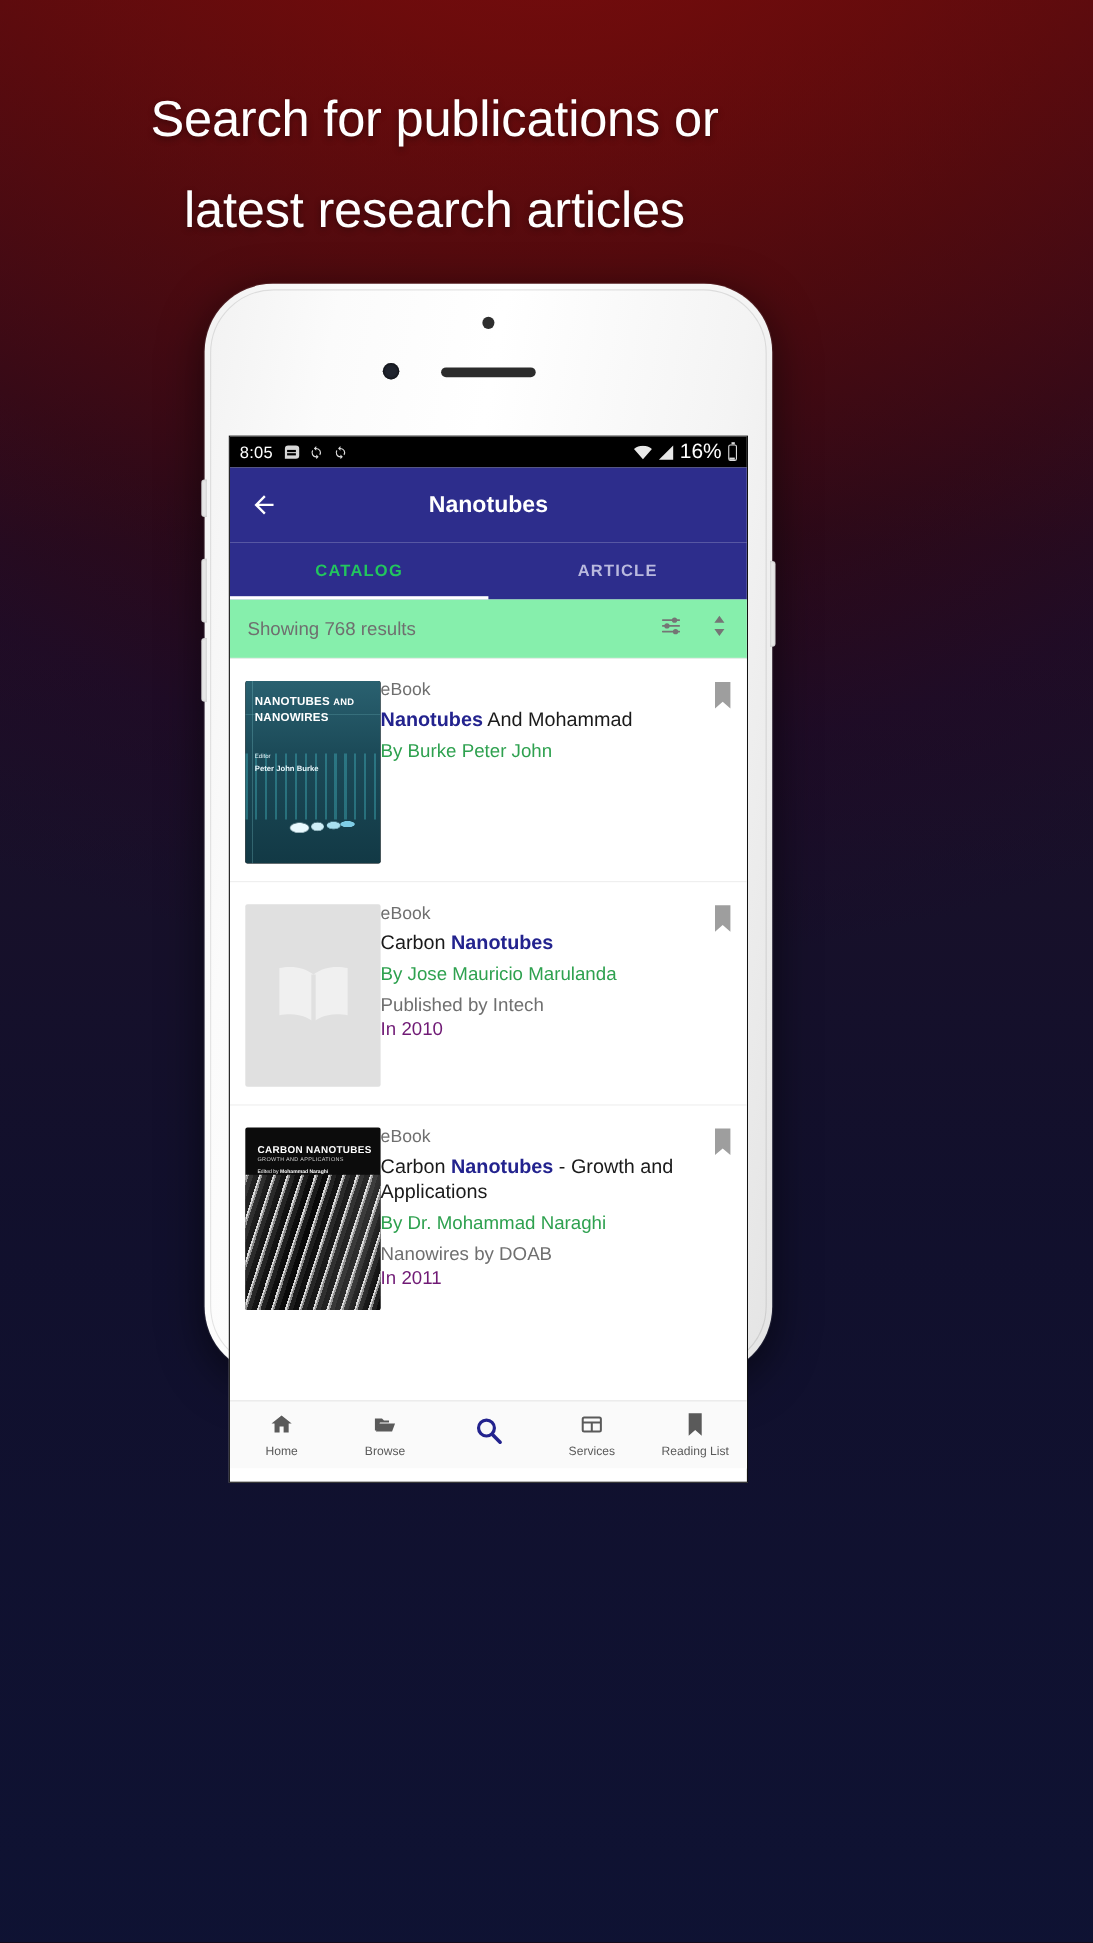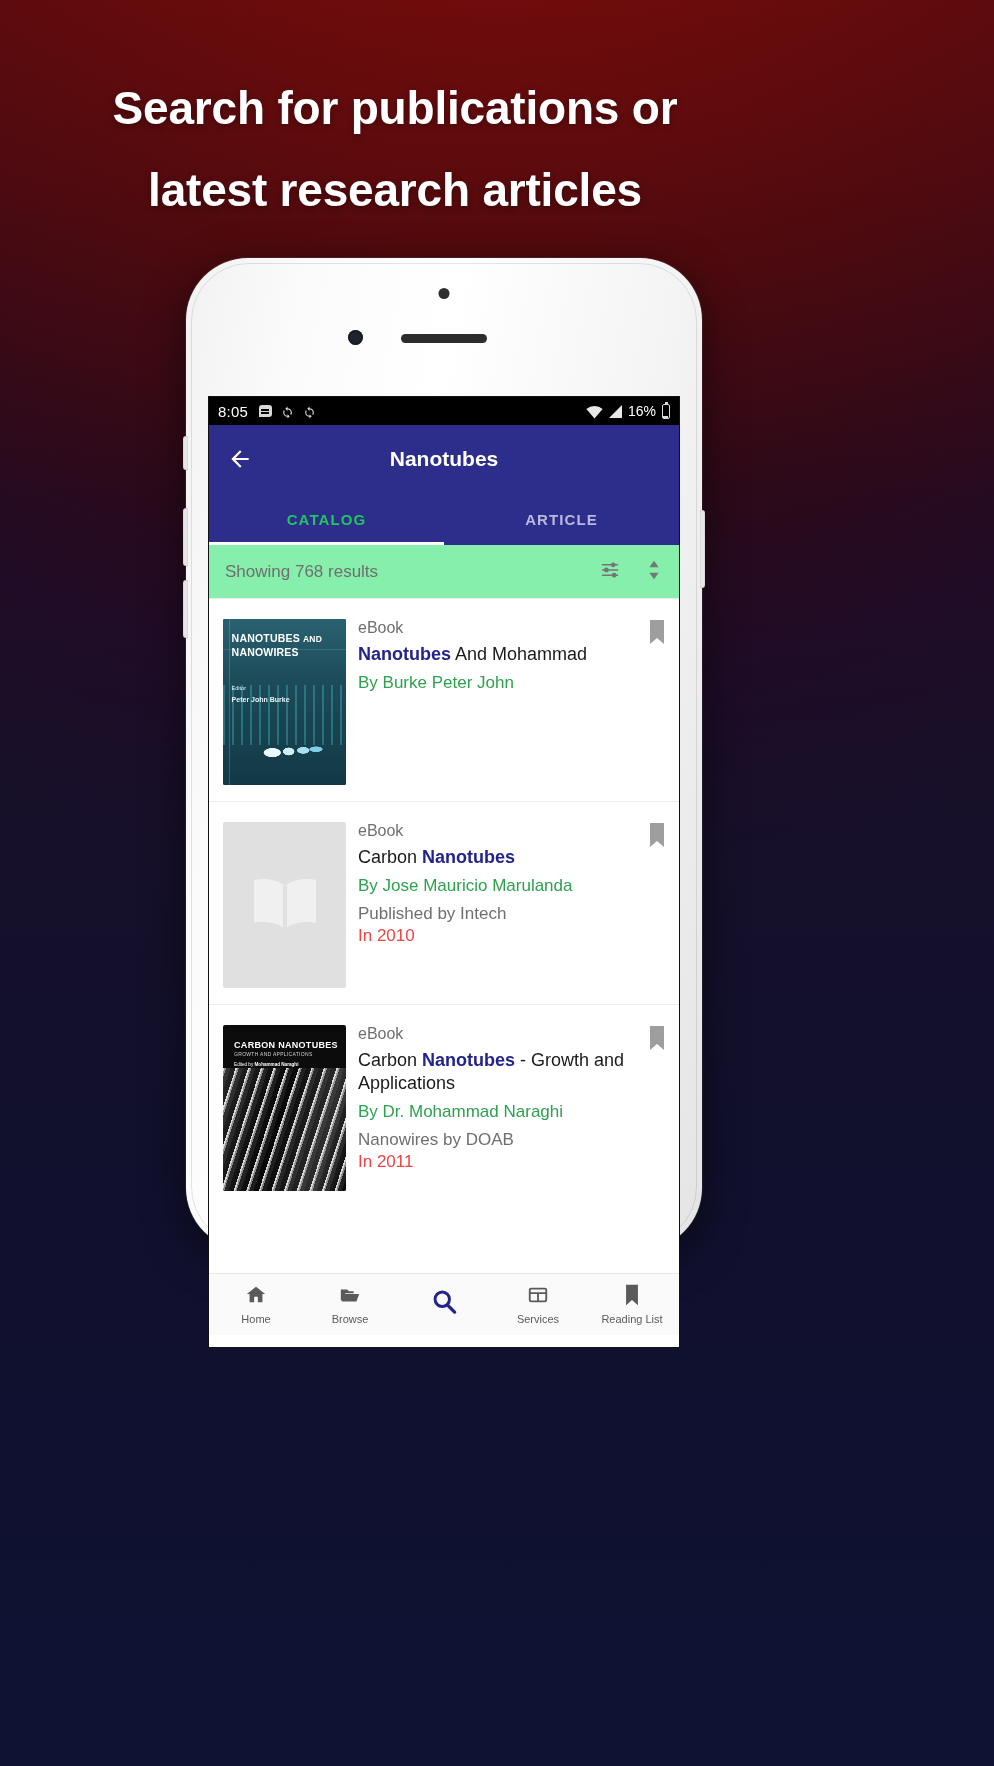--- a/index.html
+++ b/index.html
@@ -21,21 +21,21 @@
     background:linear-gradient(180deg, rgba(120,12,12,0.55) 0%, rgba(70,8,14,0.25) 28%, rgba(20,10,40,0.35) 62%, rgba(14,18,52,0.75) 100%);
   }
   .wrap { position:absolute; inset:0; }
 
   
   .headline {
     position:absolute; top:68px; left:0; width:790px;
     text-align:center;
     color:#ffffff;
     font-size:46px;
-    font-weight:bold;
+    font-weight:normal;
     line-height:1.78;
     letter-spacing:-0.2px;
     text-shadow:0 2px 6px rgba(0,0,0,0.35);
   }
   .headline .l2 { display:block; }
 
   
   .phone {
     position:absolute;
     left:186px; top:258px;
@@ -93,21 +93,21 @@
   
   .statusbar {
     height:28px; background:#000;
     display:flex; align-items:center;
     padding:0 9px;
     color:#fff; font-size:15px;
   }
   .sb-time { font-size:15px; letter-spacing:0.2px; }
   .sb-icons-left { display:flex; align-items:center; gap:9px; margin-left:11px; }
   .sb-right { margin-left:auto; display:flex; align-items:center; gap:6px; }
-  .sb-batt-text { font-size:14px; }
+  .sb-batt-text { font-size:19px; }
   .ic-msg {
     width:13px; height:12px; background:#d8d8d8;
     border-radius:3px 3px 3px 0; position:relative;
   }
   .ic-msg::after {
     content:""; position:absolute; left:2px; top:4px;
     width:8px; height:1.5px; background:#000;
     box-shadow:0 3px 0 0 #000;
   }
   .ic-sync { width:13px; height:13px; position:relative; }
@@ -215,28 +215,28 @@
      background:
        repeating-linear-gradient(108deg, #e9e9e9 0 1.5px, #8d8d8d 1.5px 3px, #1b1b1b 3px 7px, #070707 7px 12px);
      opacity:.92; }
   .cv3 .cv3-sheen { position:absolute; left:0; right:0; top:26%; bottom:0;
      background:linear-gradient(105deg, rgba(255,255,255,0.12) 0%, rgba(255,255,255,0) 45%, rgba(255,255,255,0.16) 78%, rgba(255,255,255,0) 100%); }
   .cv3-t1 { position:absolute; left:9%; top:9%; color:#fff; font-size:9px; font-weight:bold; letter-spacing:.3px; }
   .cv3-t2 { position:absolute; left:9%; top:15.5%; color:#cfcfcf; font-size:5px; letter-spacing:.3px; }
   .cv3-t3 { position:absolute; left:9%; top:22.5%; color:#ffffff; font-size:4.6px; }
   .cv3-t3 b { font-weight:bold; }
 
-  .meta { padding-left:12px; padding-right:34px; flex:1; min-width:0; }
+  .meta { padding-left:0; padding-right:34px; flex:1; min-width:0; }
   .m-type { color:#6f6f6f; font-size:16px; margin-bottom:6px; }
   .m-title { color:#1a1a1a; font-size:18px; line-height:1.28; margin-bottom:7px; }
   .m-title b { color:#23238e; font-weight:bold; }
   .m-author { font-size:17px; color:#6f6f6f; margin-bottom:7px; }
   .m-author span { color:#2ea14f; }
   .m-pub { color:#6f6f6f; font-size:17px; line-height:1.33; }
-  .m-year { color:#ef4444; font-size:17px; }
+  .m-year { color:#701a75; font-size:17px; }
   .bookmark-btn {
     position:absolute; right:12px; top:20px;
     width:20px; height:26px;
   }
   .divider { height:1px; background:#eeeeee; margin:0 0; }
 
   
   .bottomnav {
     position:absolute; left:0; right:0; bottom:0;
     height:62px; background:#fafafa;

